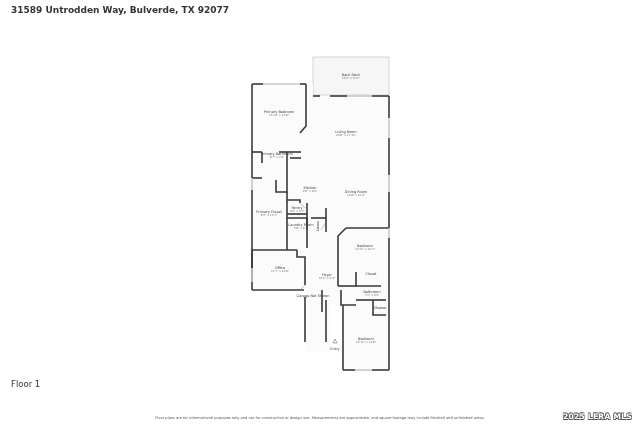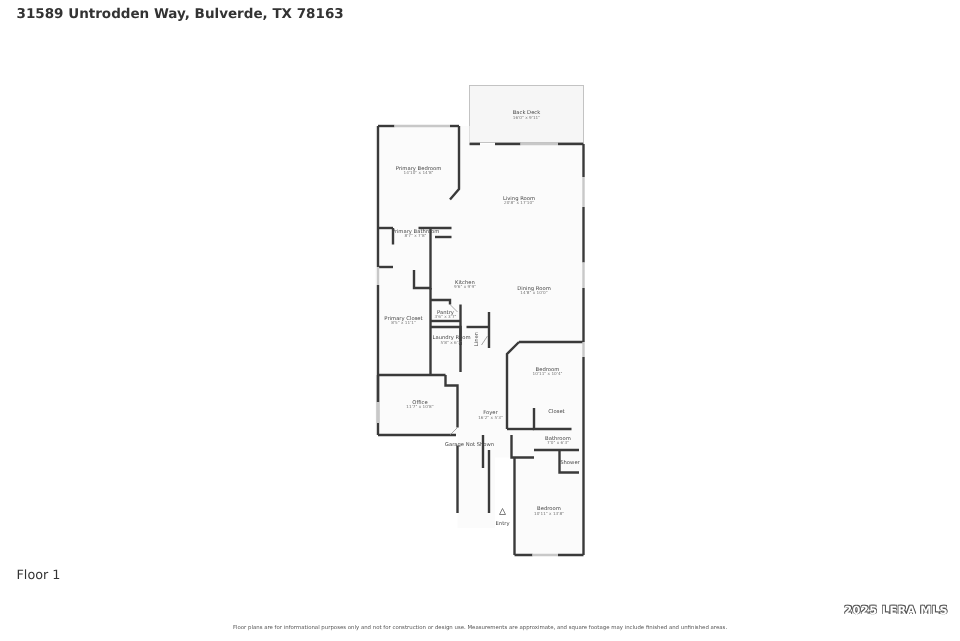--- a/index.html
+++ b/index.html
@@ -1,29 +1,29 @@
 <!DOCTYPE html>
 <html><head>
 <meta charset="utf-8">
 <style>
   html, body { margin: 0; padding: 0; background: #ffffff; }
   body { width: 640px; height: 427px; position: relative; overflow: hidden; font-family: "DejaVu Sans", sans-serif; color: #333; }
   .title { position: absolute; left: 11px; top: 5px; font-size: 9px; font-weight: bold; color: #333; }
   .floor-label { position: absolute; left: 11px; top: 379px; font-size: 8.5px; font-weight: normal; color: #333; }
   .disclaimer { position: absolute; left: 0; width: 640px; top: 416px; text-align: center; font-size: 3.6px; color: #555; }
-  .watermark { position: absolute; right: 8px; top: 402px; font-size: 7.5px; font-weight: bold; color: #fff; letter-spacing: 0.3px;
+  .watermark { position: absolute; right: 8px; top: 412px; font-size: 7.5px; font-weight: bold; color: #fff; letter-spacing: 0.3px;
     text-shadow: -0.6px -0.6px 0 #555, 0.6px -0.6px 0 #555, -0.6px 0.6px 0 #555, 0.6px 0.6px 0 #555; }
   svg.plan { position: absolute; left: 0; top: 0; }
   .room-label { position: absolute; font-size: 3.5px; color: #444; text-align: center; line-height: 1.15; white-space: nowrap; transform: translateX(-50%); }
   .room-label .dim { font-size: 2.8px; color: #777; display: block; }
 </style>
 </head>
 <body>
 
-<div class="title">31589 Untrodden Way, Bulverde, TX 78163</div>
+<div class="title">31589 Untrodden Way, Bulverde, TX 92077</div>
 
 <svg class="plan" width="640" height="427" viewBox="0 0 640 427">
 
   <rect x="313" y="57" width="76" height="38" fill="#f6f6f6" stroke="#bdbdbd" stroke-width="0.6"></rect>
 
   <path d="M252,84 L313,84 L313,96 L389,96 L389,228 L389,370 L343,370 L343,305 L330,305 L330,352 L305,352 L305,290 L250,290 L250,84 Z" fill="#fbfbfb"></path>
   <g stroke="#3a3a3a" stroke-width="1.6" fill="none">
 
     <path d="M252,84 L252,152"></path>
     <path d="M252,84 L263,84"></path>

